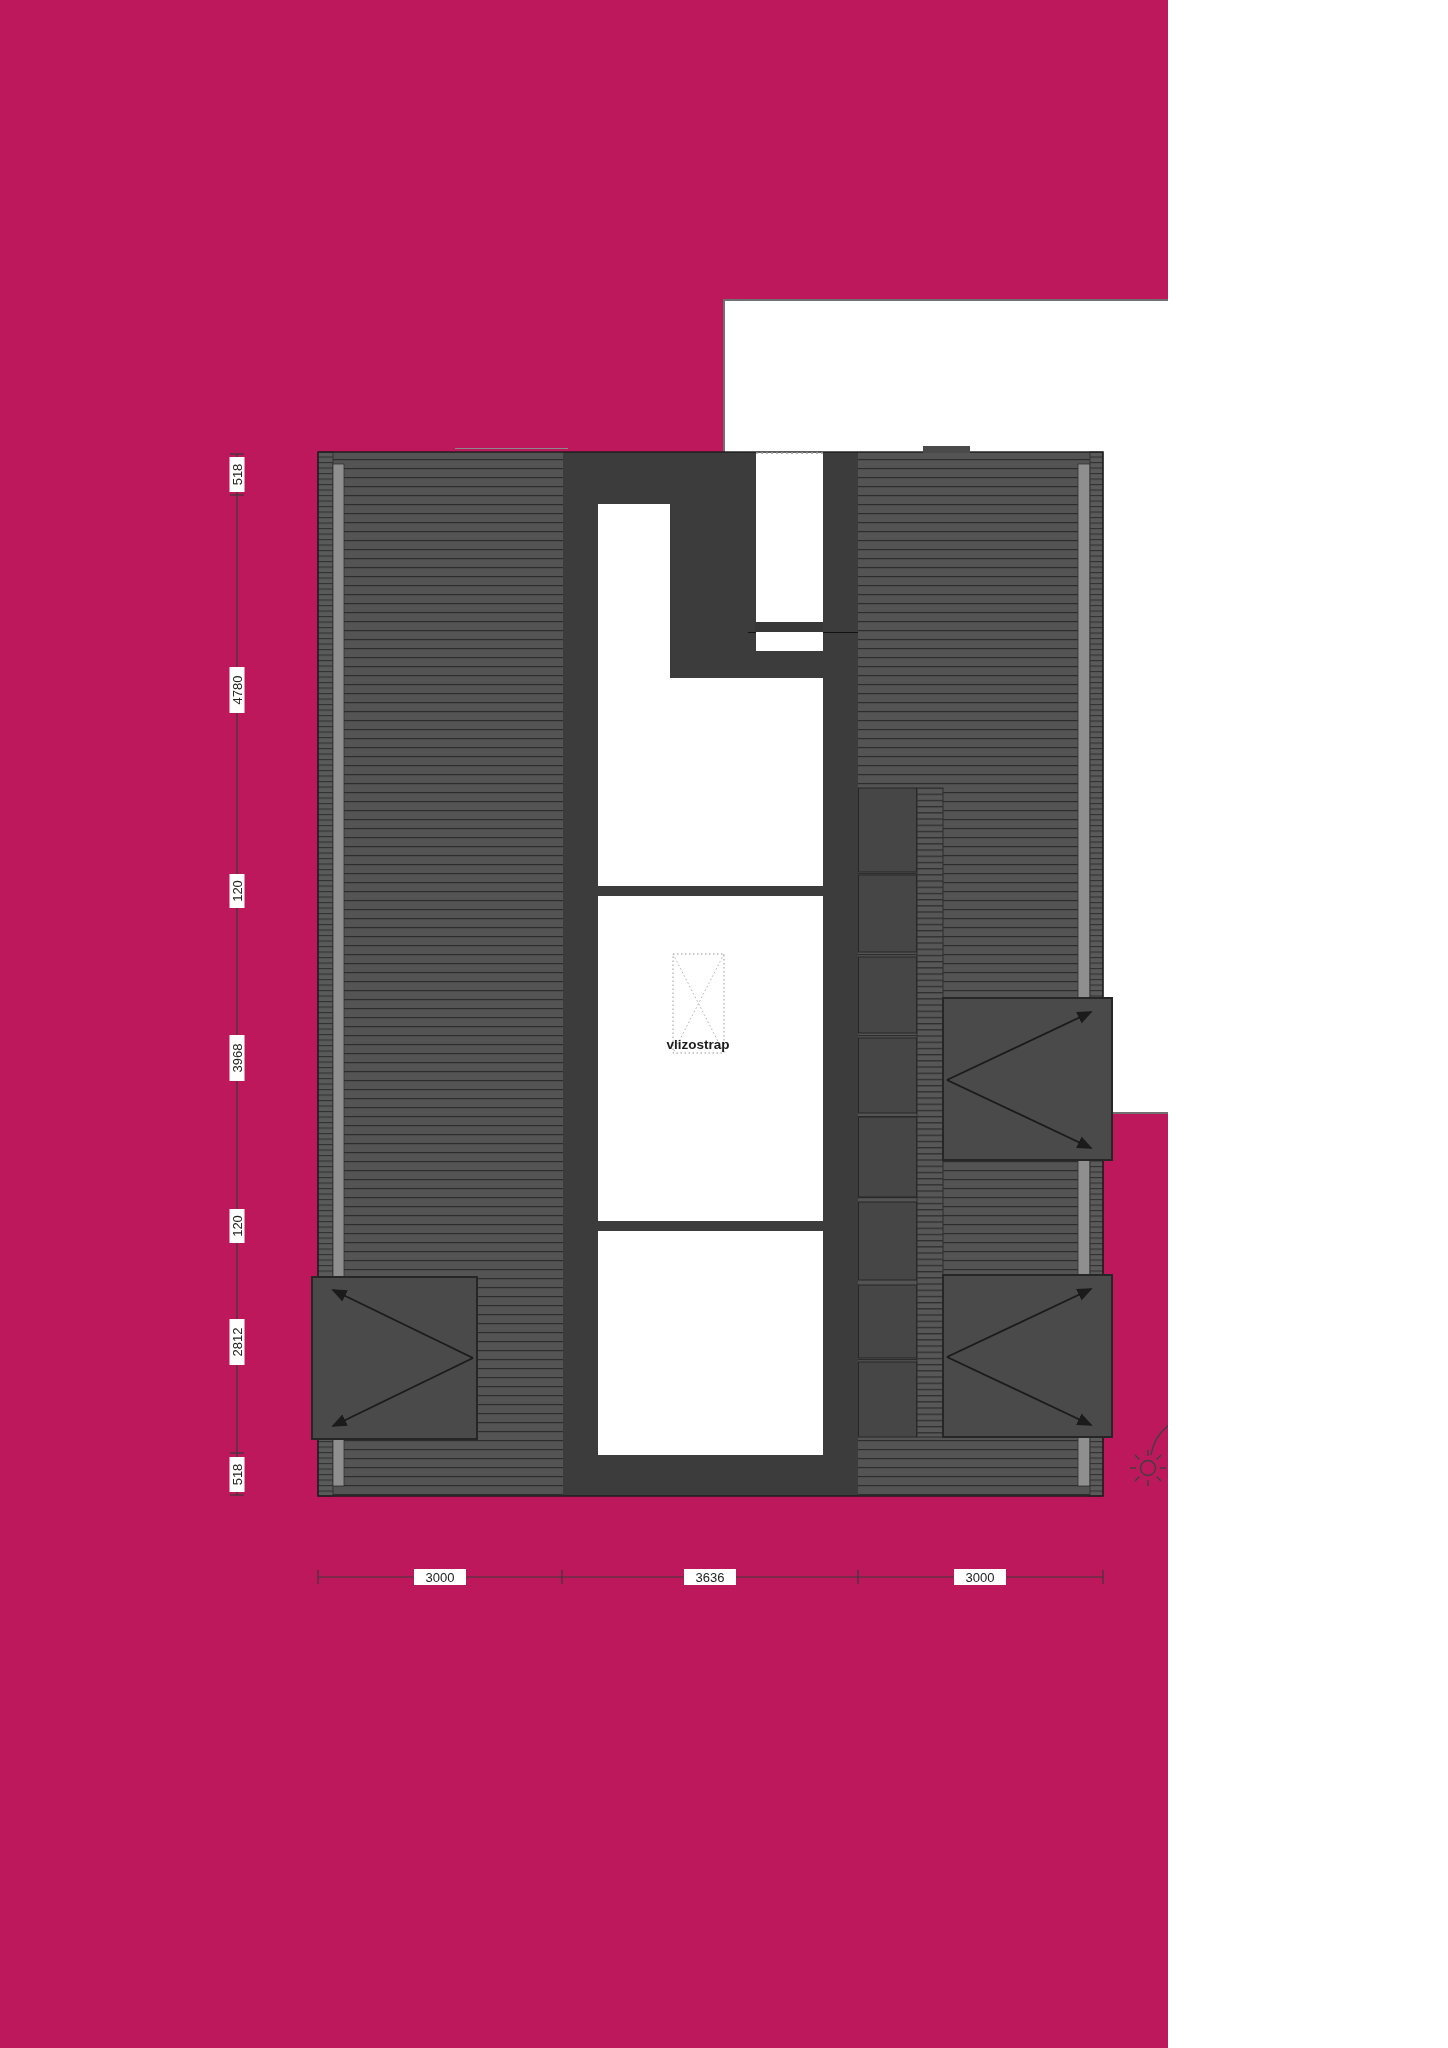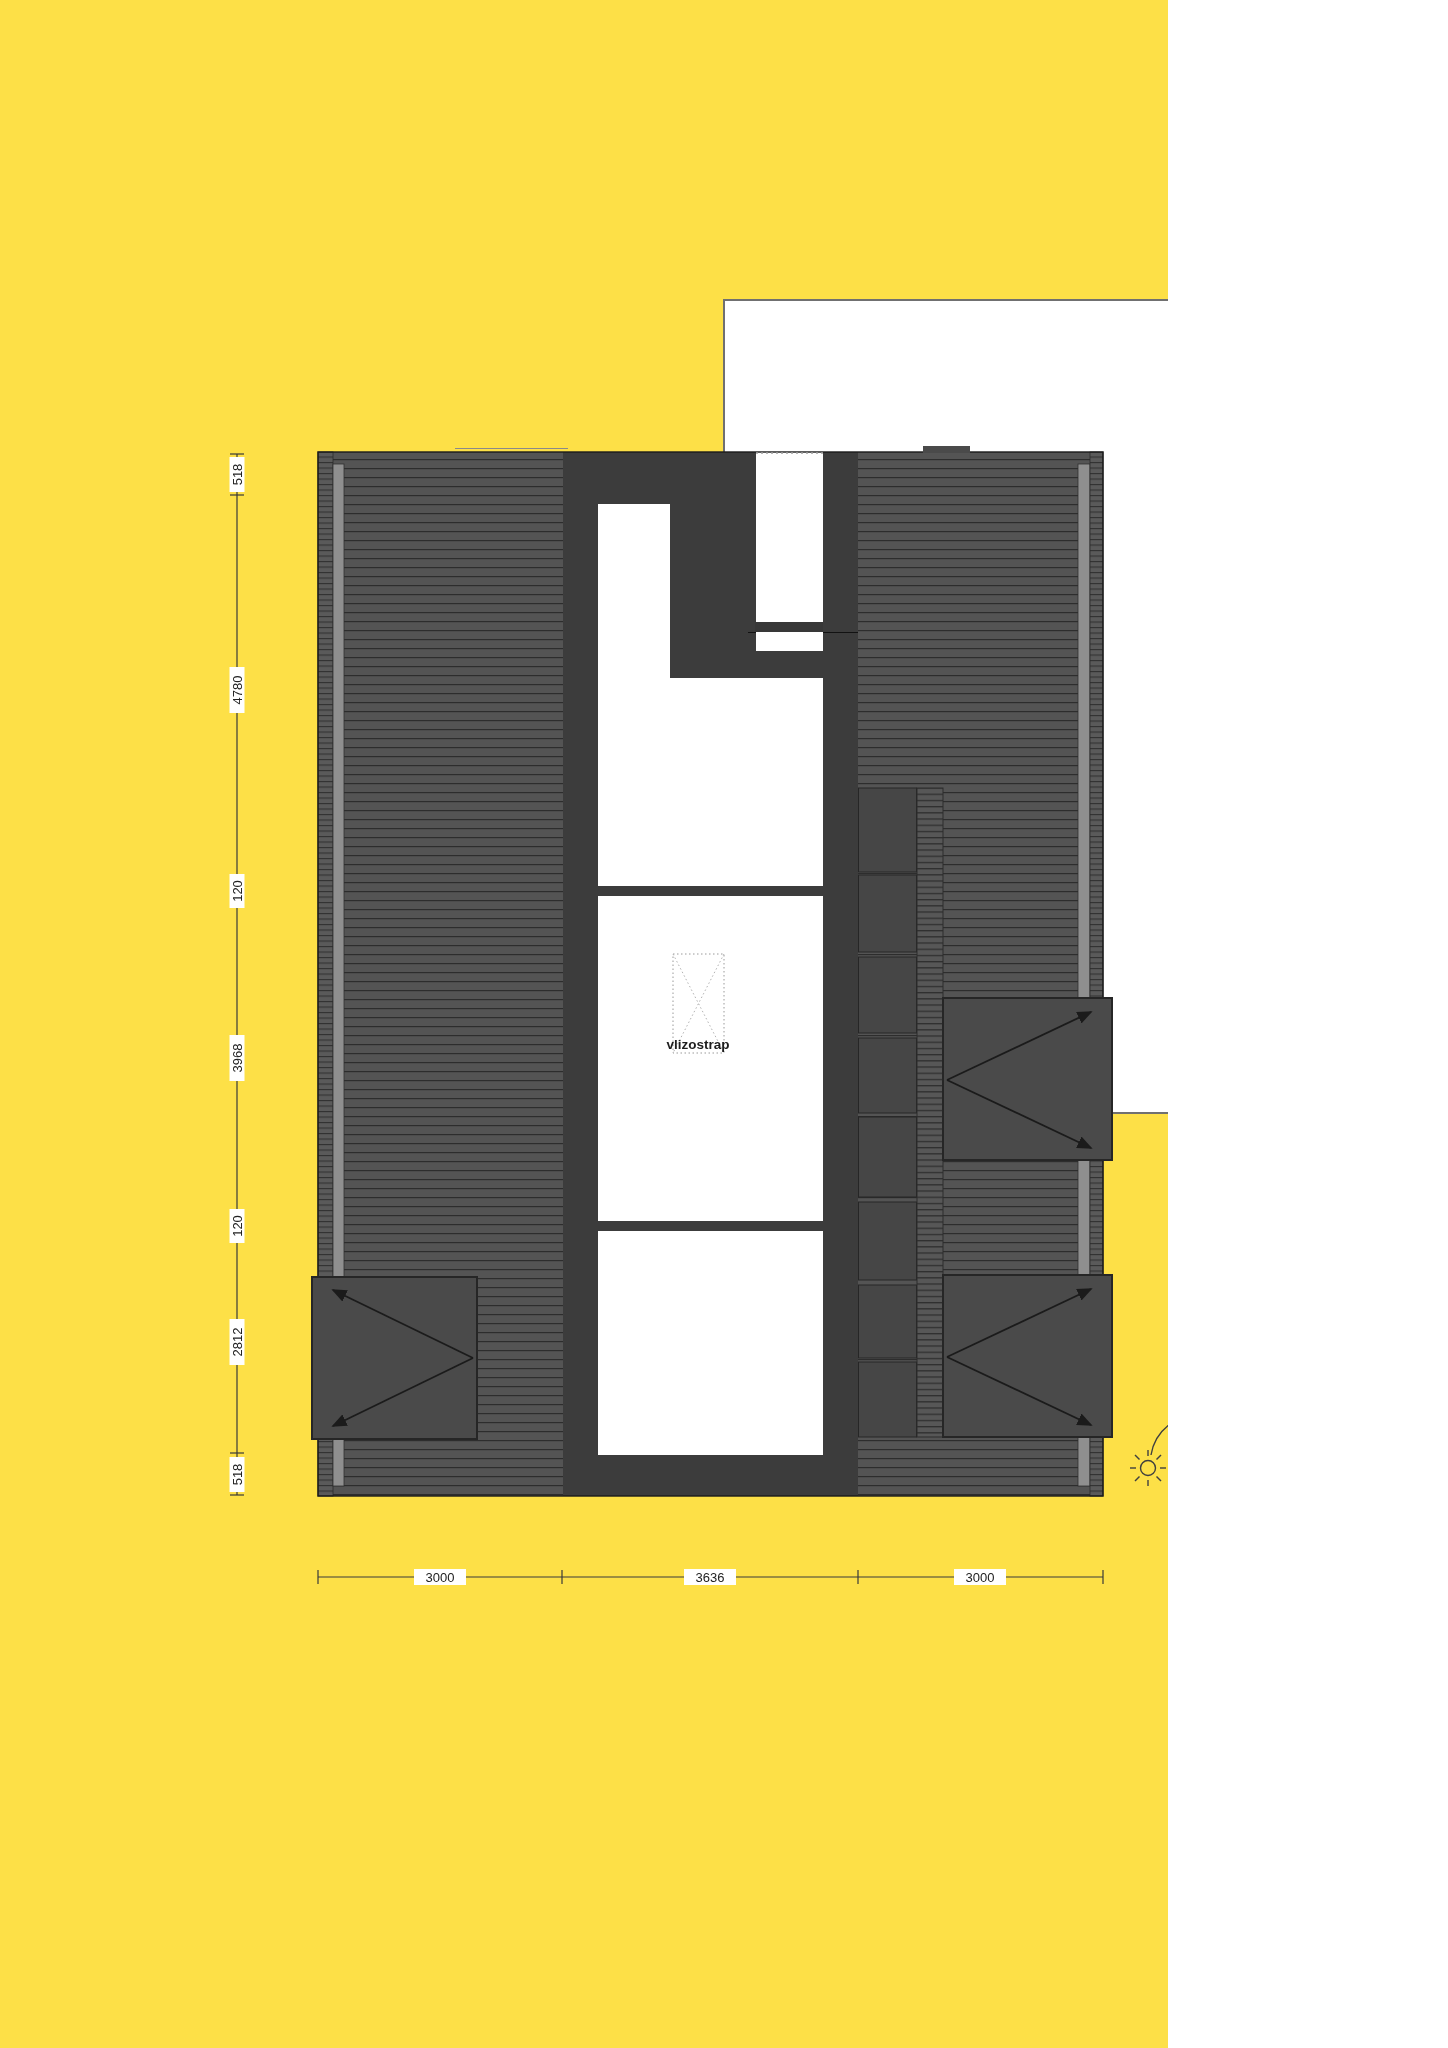--- a/index.html
+++ b/index.html
@@ -1,16 +1,16 @@
 <!DOCTYPE html>
 <html style="--roof-field: #545454; --hatch-line: #2d2d2d; --wall: #3c3c3c; --block: #464646; --dormer: #4a4a4a; --fascia: #8f8f8f; --outline: #1b1b1b; --courtyard-outline: #707070; --dim-line: #3a3a3a; --text: #222222;"><head>
 <meta charset="utf-8">
 <style>
   html,body{margin:0;padding:0;background:#fff;}
-  .canvas{position:relative;width:1168px;height:2048px;background:#fde047;overflow:hidden;
+  .canvas{position:relative;width:1168px;height:2048px;background:#be185d;overflow:hidden;
           font-family:"Liberation Sans",sans-serif;}
   svg{display:block;}
   .courtyard{fill:#ffffff;stroke:var(--courtyard-outline,#707070);stroke-width:2;}
   .wall{fill:var(--wall,#3c3c3c);}
   .void{fill:#ffffff;}
   .fascia{fill:var(--fascia,#8f8f8f);stroke:#303030;stroke-width:0.8;}
   .block{fill:var(--block,#464646);stroke:#262626;stroke-width:1;}
   .dormer{fill:var(--dormer,#4a4a4a);stroke:#262626;stroke-width:2;}
   .arrow{fill:none;stroke:#1b1b1b;stroke-width:1.8;}
   .outline{fill:none;stroke:var(--outline,#1b1b1b);stroke-width:1.4;}

